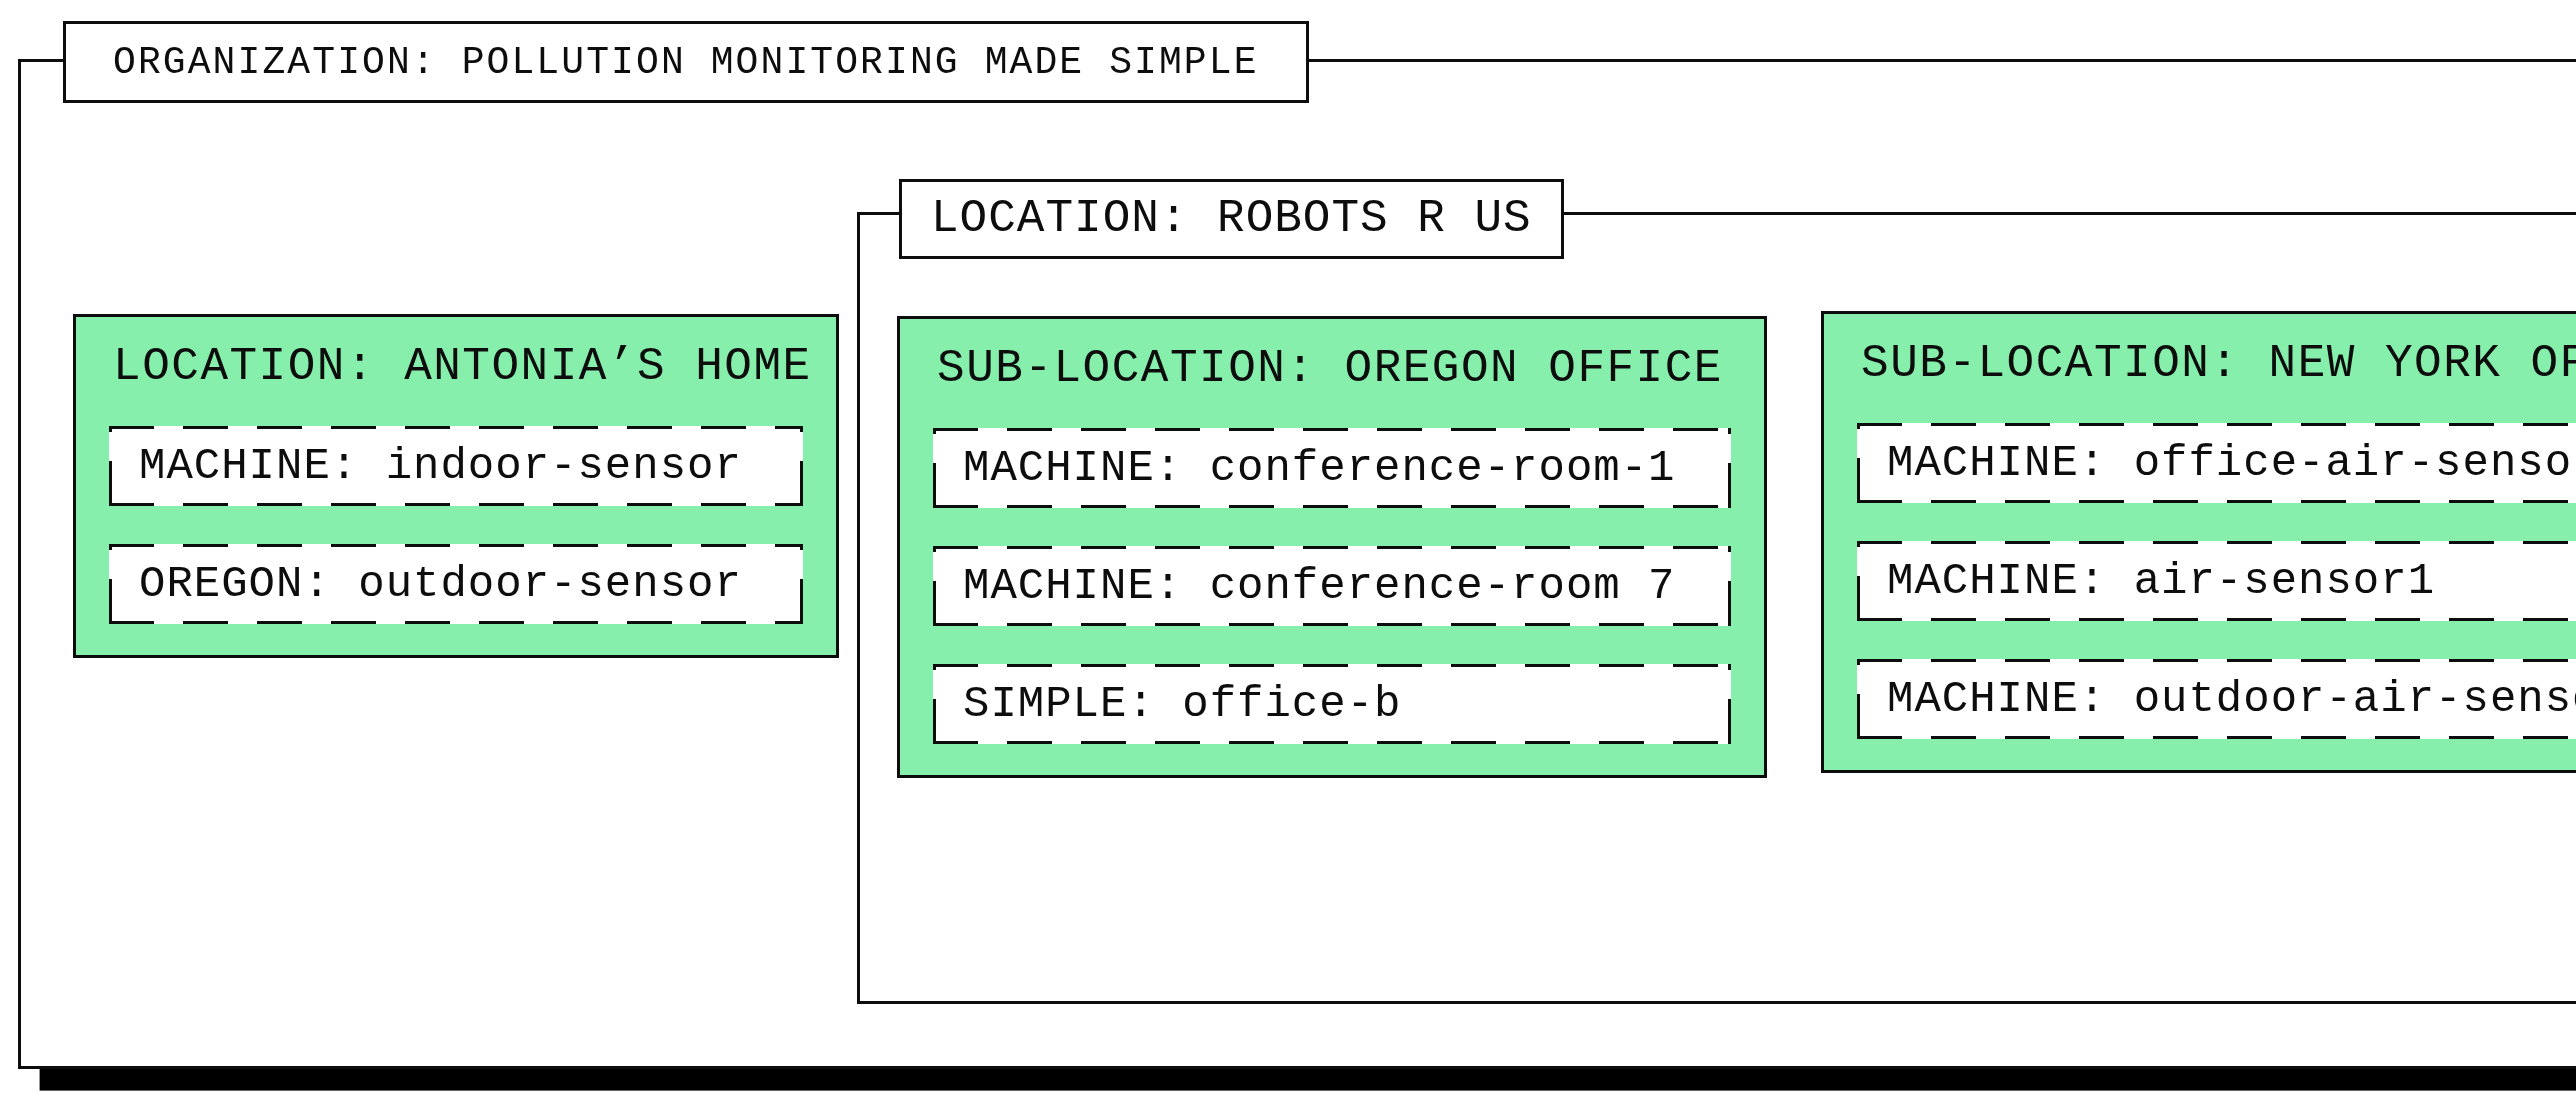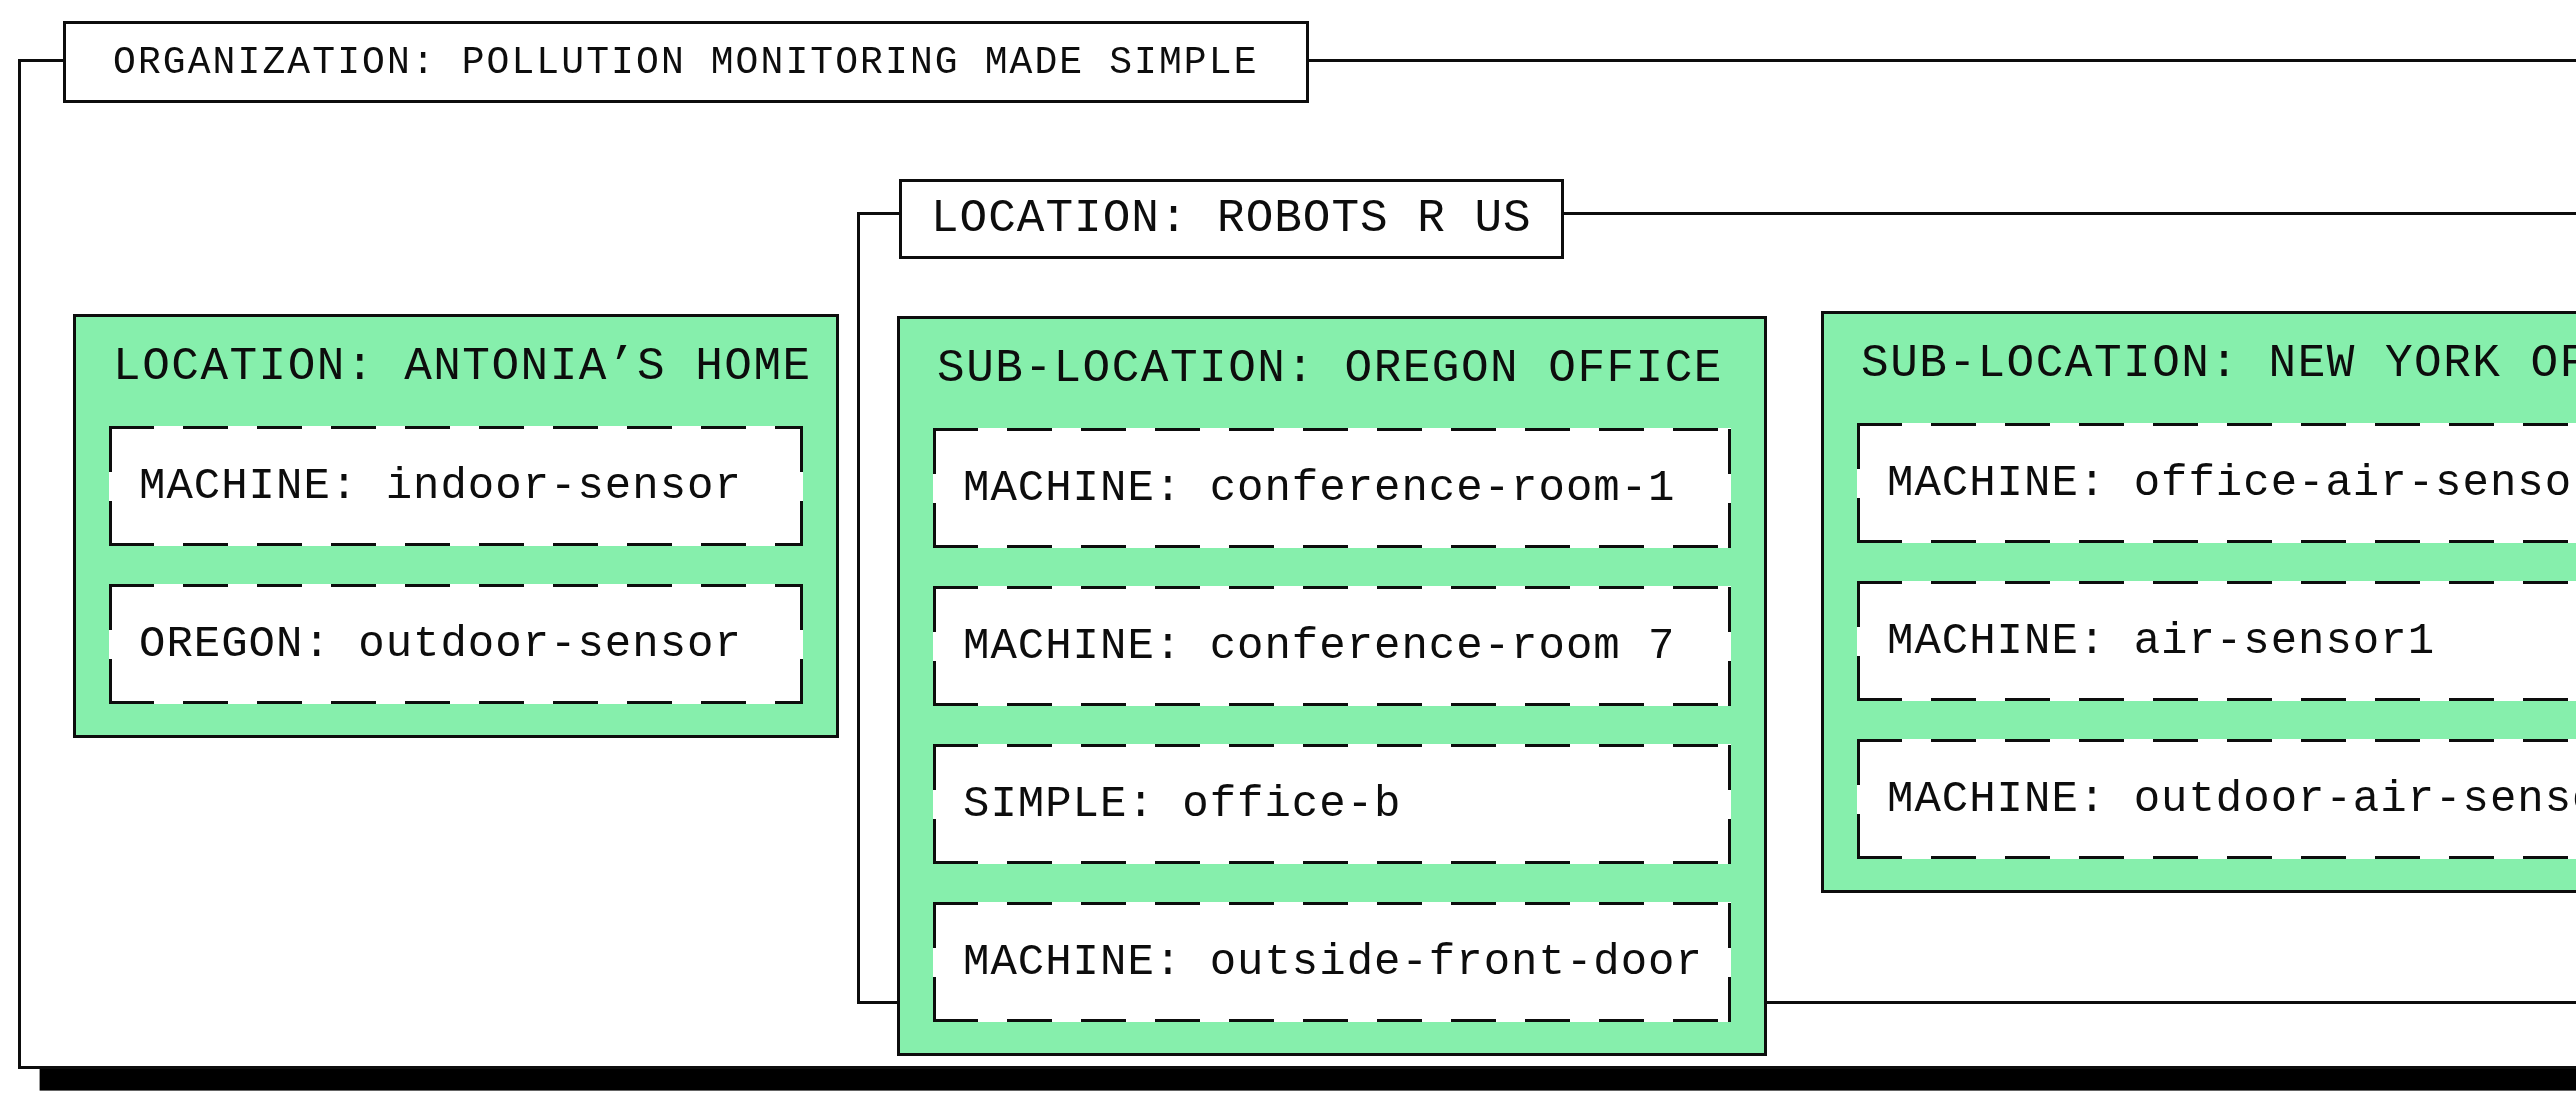--- a/index.html
+++ b/index.html
@@ -65,21 +65,21 @@
     white-space: nowrap;
   }
   .machine-list {
     display: flex;
     flex-direction: column;
     gap: 38px;
   }
 
   
   .machine {
-    height: 120px;
+    height: 80px;
     display: flex;
     align-items: center;
     padding: 0 30px;
     font-size: 44px;
     letter-spacing: 1px;
     white-space: nowrap;
     background-color: #ffffff;
     background-image:
       repeating-linear-gradient(90deg, #0d0d0d 0 45px, transparent 45px 74px),
       repeating-linear-gradient(90deg, #0d0d0d 0 45px, transparent 45px 74px),
@@ -137,23 +137,20 @@
         <div class="machine-list">
           <div class="machine">
             <span>MACHINE: conference-room-1</span>
           </div>
           <div class="machine">
             <span>MACHINE: conference-room 7</span>
           </div>
           <div class="machine">
             <span>SIMPLE: office-b</span>
           </div>
-          <div class="machine">
-            <span>MACHINE: outside-front-door</span>
-          </div>
         </div>
       </div>
 
       <div class="gray-box newyork-box">
         <div class="panel-title">SUB-LOCATION: NEW YORK OFFICE</div>
         <div class="machine-list">
           <div class="machine">
             <span>MACHINE: office-air-sensor</span>
           </div>
           <div class="machine">

